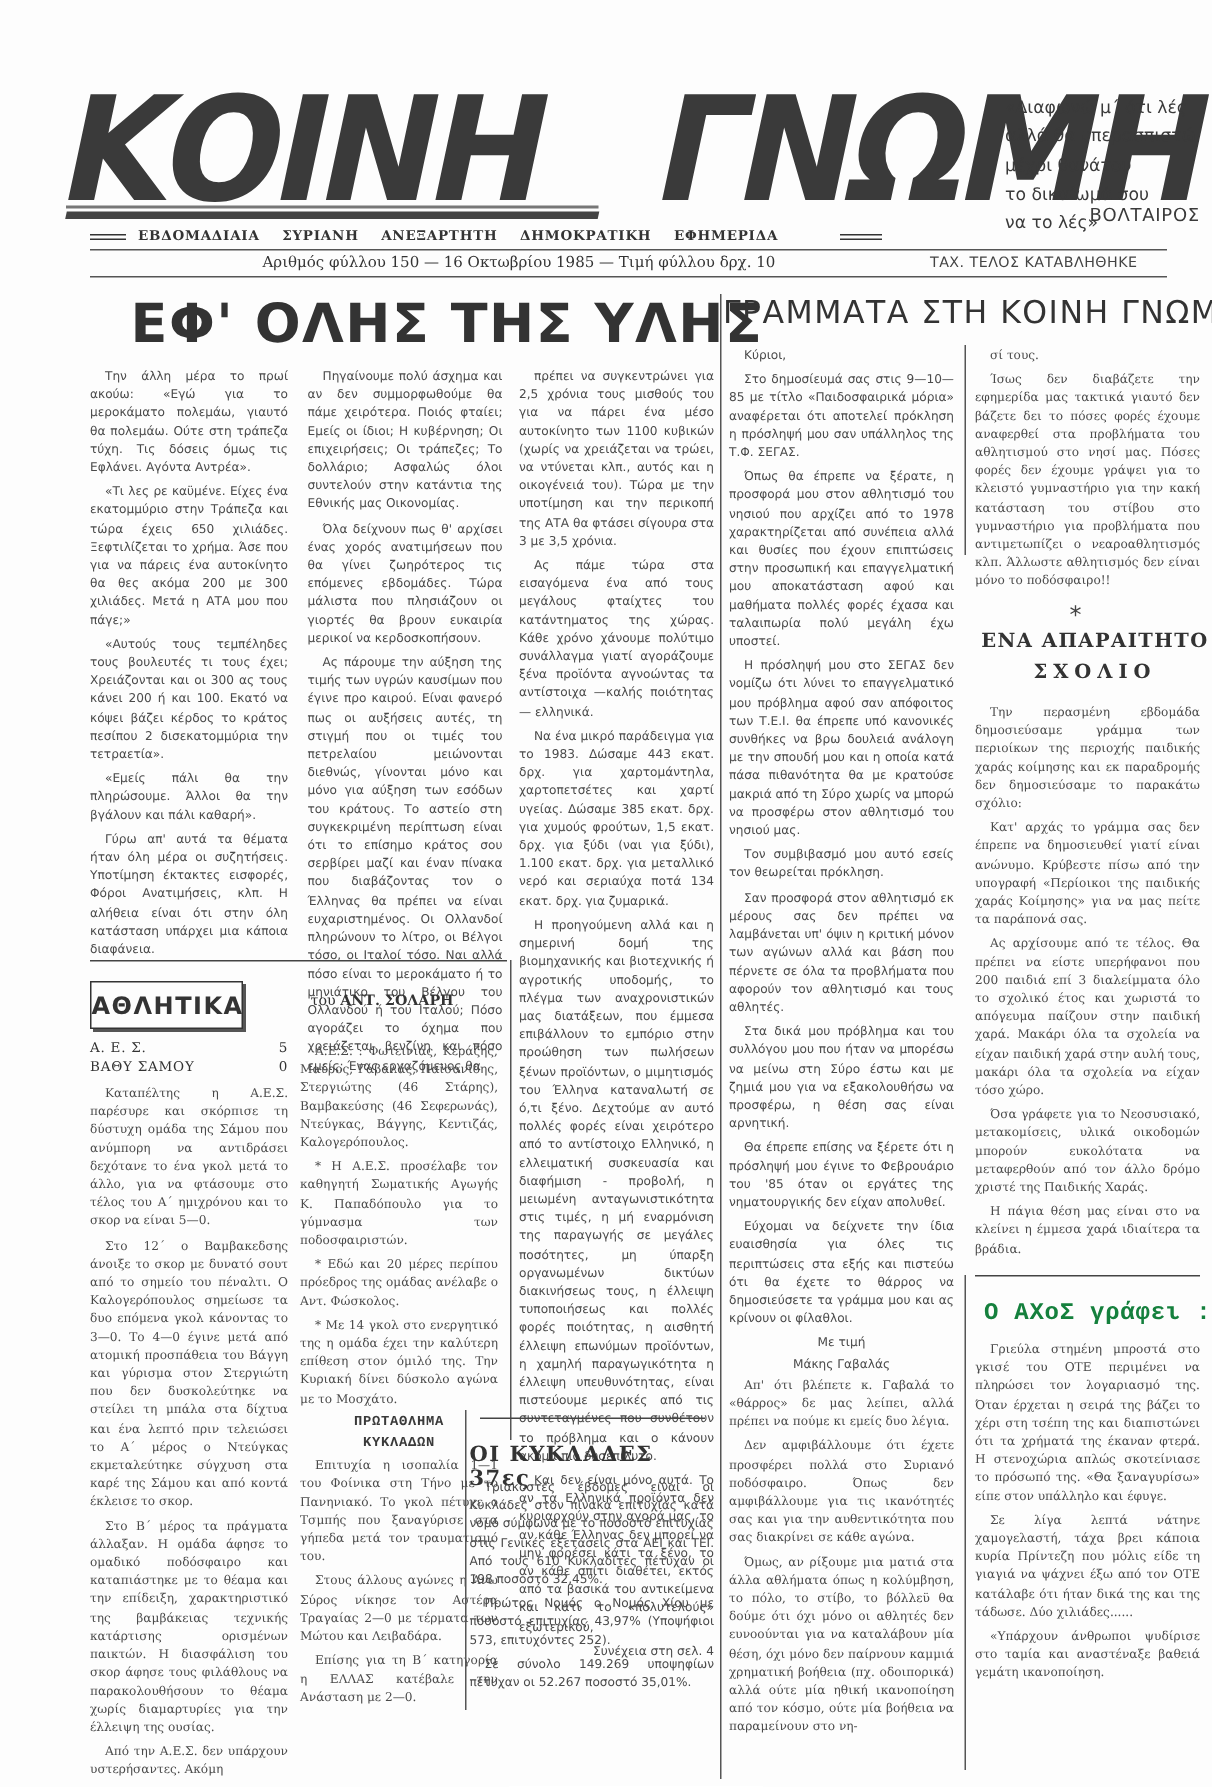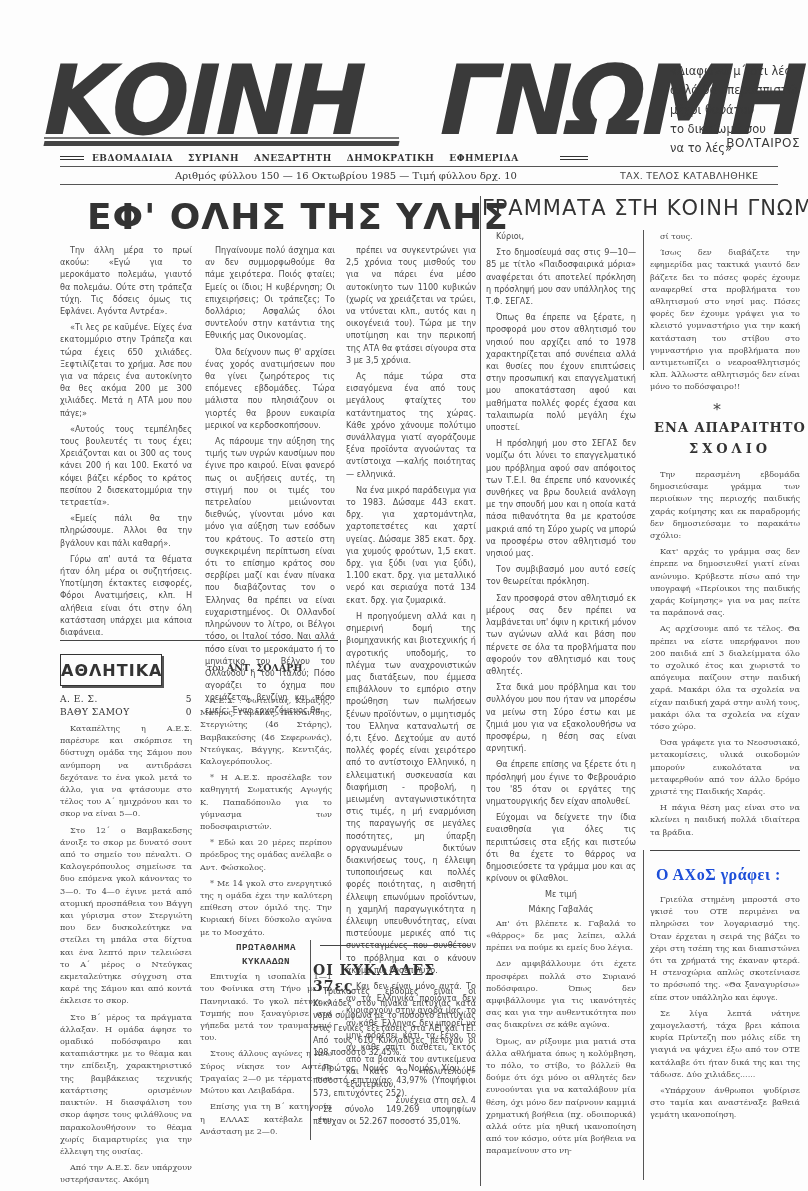--- a/index.html
+++ b/index.html
@@ -38,21 +38,21 @@
   .byline b { font-weight: bold; }
 
   .score { position: absolute; left: 60px; width: 132px; font-family: "DejaVu Serif", serif; font-size: 9px; color: #333; display: flex; justify-content: space-between; letter-spacing: 0.5px; }
 
   .subhead { font-family: Liberation Mono, monospace; font-weight: bold; text-align: center; font-size: 9.2px; letter-spacing: 0.5px; color: #3a3a3a; margin: 2px 0; text-indent: 0 !important; }
   .cyc-head { position: absolute; left: 313px; top: 962px; width: 165px; font-family: "DejaVu Serif", serif; font-weight: bold; font-size: 14px; color: #333; letter-spacing: 1px; display: flex; justify-content: space-between; flex-direction: column; }
 
   .star { position: absolute; left: 713px; top: 400px; font-size: 16px; color: #444; }
   .h3a { position: absolute; left: 650px; top: 420px; width: 160px; text-align: center; font-family: "DejaVu Serif", serif; font-weight: bold; font-size: 13px; letter-spacing: 1px; color: #333; }
   .h3b { position: absolute; left: 650px; top: 441px; width: 160px; text-align: center; font-family: "DejaVu Serif", serif; font-weight: bold; font-size: 13px; letter-spacing: 4px; color: #333; }
-  .axos-head { position: absolute; left: 656px; top: 866px; font-family: Liberation Serif, serif; font-weight: bold; font-size: 16px; color: #1d4ed8; letter-spacing: 0.5px; white-space: nowrap; }
+  .axos-head { position: absolute; left: 656px; top: 866px; font-family: Liberation Mono, monospace; font-weight: bold; font-size: 16px; color: #15803d; letter-spacing: 0.5px; white-space: nowrap; }
 
   .sign { text-align: center; text-indent: 0 !important; margin: 2px 0 !important; }
   .cont { text-align: right; text-indent: 0 !important; }
 </style>
 </head>
 <body>
 
 <div class="page">
 
   <div class="mast-title">
@@ -145,21 +145,21 @@
 
   <div class="star">*</div>
   <div class="h3a">ΕΝΑ ΑΠΑΡΑΙΤΗΤΟ</div>
   <div class="h3b">ΣΧΟΛΙΟ</div>
 
   <div class="col serif" style="left:650px;top:468px;width:150px;">
     <p>Την περασμένη εβδομάδα δημοσιεύσαμε γράμμα των περιοίκων της περιοχής παιδικής χαράς κοίμησης και εκ παραδρομής δεν δημοσιεύσαμε το παρακάτω σχόλιο:</p>
     <p>Κατ' αρχάς το γράμμα σας δεν έπρεπε να δημοσιευθεί γιατί είναι ανώνυμο. Κρύβεστε πίσω από την υπογραφή «Περίοικοι της παιδικής χαράς Κοίμησης» για να μας πείτε τα παράπονά σας.</p>
     <p>Ας αρχίσουμε από τε τέλος. Θα πρέπει να είστε υπερήφανοι που 200 παιδιά επί 3 διαλείμματα όλο το σχολικό έτος και χωριστά το απόγευμα παίζουν στην παιδική χαρά. Μακάρι όλα τα σχολεία να είχαν παιδική χαρά στην αυλή τους, μακάρι όλα τα σχολεία να είχαν τόσο χώρο.</p>
     <p>Όσα γράφετε για το Νεοσυσιακό, μετακομίσεις, υλικά οικοδομών μπορούν ευκολότατα να μεταφερθούν από τον άλλο δρόμο χριστέ της Παιδικής Χαράς.</p>
-    <p>Η πάγια θέση μας είναι στο να κλείνει η παιδική πολλά ιδιαίτερα τα βράδια.</p>
+    <p>Η πάγια θέση μας είναι στο να κλείνει η έμμεσα χαρά ιδιαίτερα τα βράδια.</p>
   </div>
 
   <div class="vrule" style="left:643px;top:850px;height:330px;"></div>
   <div class="hrule" style="left:650px;top:850px;width:150px;"></div>
 
   <div class="axos-head">Ο ΑΧοΣ γράφει :</div>
   <div class="col serif" style="left:650px;top:893px;width:150px;">
     <p>Γριεύλα στημένη μπροστά στο γκισέ του ΟΤΕ περιμένει να πληρώσει τον λογαριασμό της. Όταν έρχεται η σειρά της βάζει το χέρι στη τσέπη της και διαπιστώνει ότι τα χρήματά της έκαναν φτερά. Η στενοχώρια απλώς σκοτείνιασε το πρόσωπό της. «Θα ξαναγυρίσω» είπε στον υπάλληλο και έφυγε.</p>
     <p>Σε λίγα λεπτά νάτηνε χαμογελαστή, τάχα βρει κάποια κυρία Πρίντεζη που μόλις είδε τη γιαγιά να ψάχνει έξω από τον ΟΤΕ κατάλαβε ότι ήταν δικά της και της τάδωσε. Δύο χιλιάδες......</p>
     <p>«Υπάρχουν άνθρωποι ψυδίρισε στο ταμία και αναστέναξε βαθειά γεμάτη ικανοποίηση.</p>

